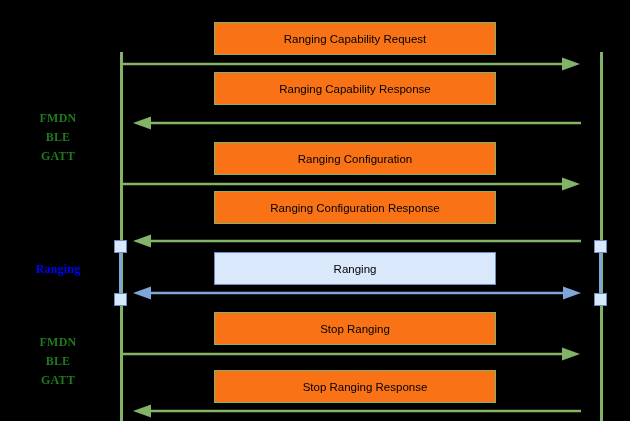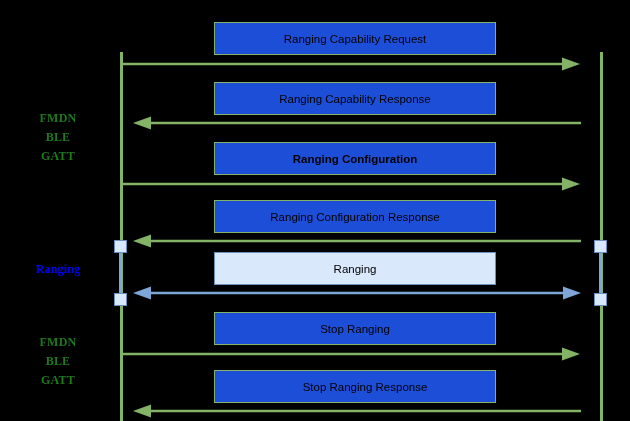--- a/index.html
+++ b/index.html
@@ -46,21 +46,21 @@
     height: 33px;
     box-sizing: border-box;
     border: 1px solid;
     display: flex;
     align-items: center;
     justify-content: center;
     font-size: 11.5px;
     color: #000000;
   }
   .msg-box.green {
-    background: #1d4ed8;
+    background: #f97316;
     border-color: #82b366;
   }
   .msg-box.blue {
     background: #dae8fc;
     border-color: #6c8ebf;
   }
 
   
   .arrow {
     position: absolute;
@@ -102,37 +102,37 @@
 GATT</div>
 
   <div class="msg-box green" style="top:22px;">Ranging Capability Request</div>
   <div class="arrow" style="left:121px; top:57px; width:459px;">
     <svg width="459" height="14" viewBox="0 0 459 14">
       <line x1="0" y1="7" x2="448" y2="7" stroke="#82b366" stroke-width="2.6"></line>
       <polygon points="459,7 441,0.5 441,13.5" fill="#82b366"></polygon>
     </svg>
   </div>
 
-  <div class="msg-box green" style="top:82px;text-align:right;">Ranging Capability Response</div>
+  <div class="msg-box green" style="top:72px;text-align:right;">Ranging Capability Response</div>
   <div class="arrow" style="left:133px; top:116px; width:448px;">
     <svg width="448" height="14" viewBox="0 0 448 14">
       <line x1="11" y1="7" x2="448" y2="7" stroke="#82b366" stroke-width="2.6"></line>
       <polygon points="0,7 18,0.5 18,13.5" fill="#82b366"></polygon>
     </svg>
   </div>
 
-  <div class="msg-box green" style="top:142px;font-weight:bold;">Ranging Configuration</div>
+  <div class="msg-box green" style="top:142px;">Ranging Configuration</div>
   <div class="arrow" style="left:121px; top:177px; width:459px;">
     <svg width="459" height="14" viewBox="0 0 459 14">
       <line x1="0" y1="7" x2="448" y2="7" stroke="#82b366" stroke-width="2.6"></line>
       <polygon points="459,7 441,0.5 441,13.5" fill="#82b366"></polygon>
     </svg>
   </div>
 
-  <div class="msg-box green" style="top:200px;">Ranging Configuration Response</div>
+  <div class="msg-box green" style="top:191px;">Ranging Configuration Response</div>
   <div class="arrow" style="left:133px; top:234px; width:448px;">
     <svg width="448" height="14" viewBox="0 0 448 14">
       <line x1="11" y1="7" x2="448" y2="7" stroke="#82b366" stroke-width="2.6"></line>
       <polygon points="0,7 18,0.5 18,13.5" fill="#82b366"></polygon>
     </svg>
   </div>
 
   <div class="activation-bar" style="left:119px; top:246px; height:54px;"></div>
   <div class="activation-node" style="left:114px; top:240px;"></div>
   <div class="activation-node" style="left:114px; top:293px;"></div>

